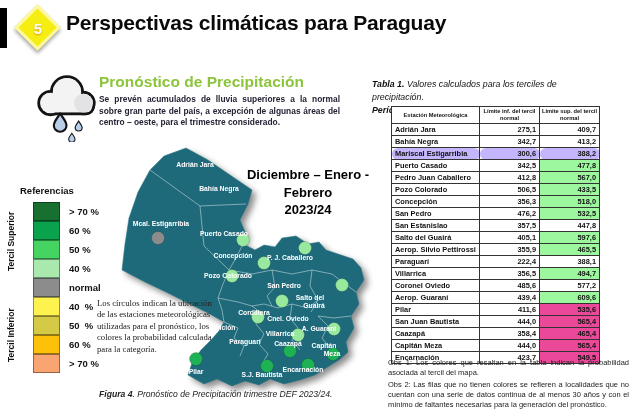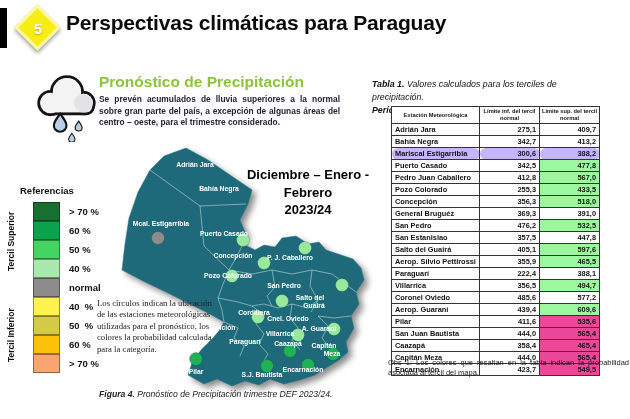--- a/index.html
+++ b/index.html
@@ -265,34 +265,29 @@
           <td class="num">342,5</td>
           <td class="num hl-light">477,8</td>
         </tr>
         <tr>
           <td class="st">Pedro Juan Caballero</td>
           <td class="num">412,8</td>
           <td class="num hl-light">567,0</td>
         </tr>
         <tr>
           <td class="st">Pozo Colorado</td>
-          <td class="num">255,3</td>
+          <td class="num">506,5</td>
           <td class="num hl-light">433,5</td>
         </tr>
         <tr>
           <td class="st">Concepción</td>
           <td class="num">356,3</td>
           <td class="num hl-light">518,0</td>
         </tr>
         <tr>
-          <td class="st">General Bruguéz</td>
-          <td class="num">369,3</td>
-          <td class="num">391,0</td>
-        </tr>
-        <tr>
           <td class="st">San Pedro</td>
           <td class="num">476,2</td>
           <td class="num hl-light">532,5</td>
         </tr>
         <tr>
           <td class="st">San Estanislao</td>
           <td class="num">357,5</td>
           <td class="num">447,8</td>
         </tr>
         <tr>
@@ -348,14 +343,15 @@
         <tr>
           <td class="st">Encarnación</td>
           <td class="num">423,7</td>
           <td class="num hl-medium">549,5</td>
         </tr>
       </tbody>
   </table>
 
   <div class="notes" id="notes">
       <p><b>Obs 1</b>: Los colores que resaltan en la tabla indican la probabilidad asociada al tercil del mapa.</p>
+      <p><b>Obs 2</b>: Las filas que no tienen colores se refieren a localidades que no cuentan con una serie de datos continua de al menos 30 años y con el mínimo de faltantes necesarias para la generación del pronóstico.</p>
     </div>
 </div>
 
 </body></html>

